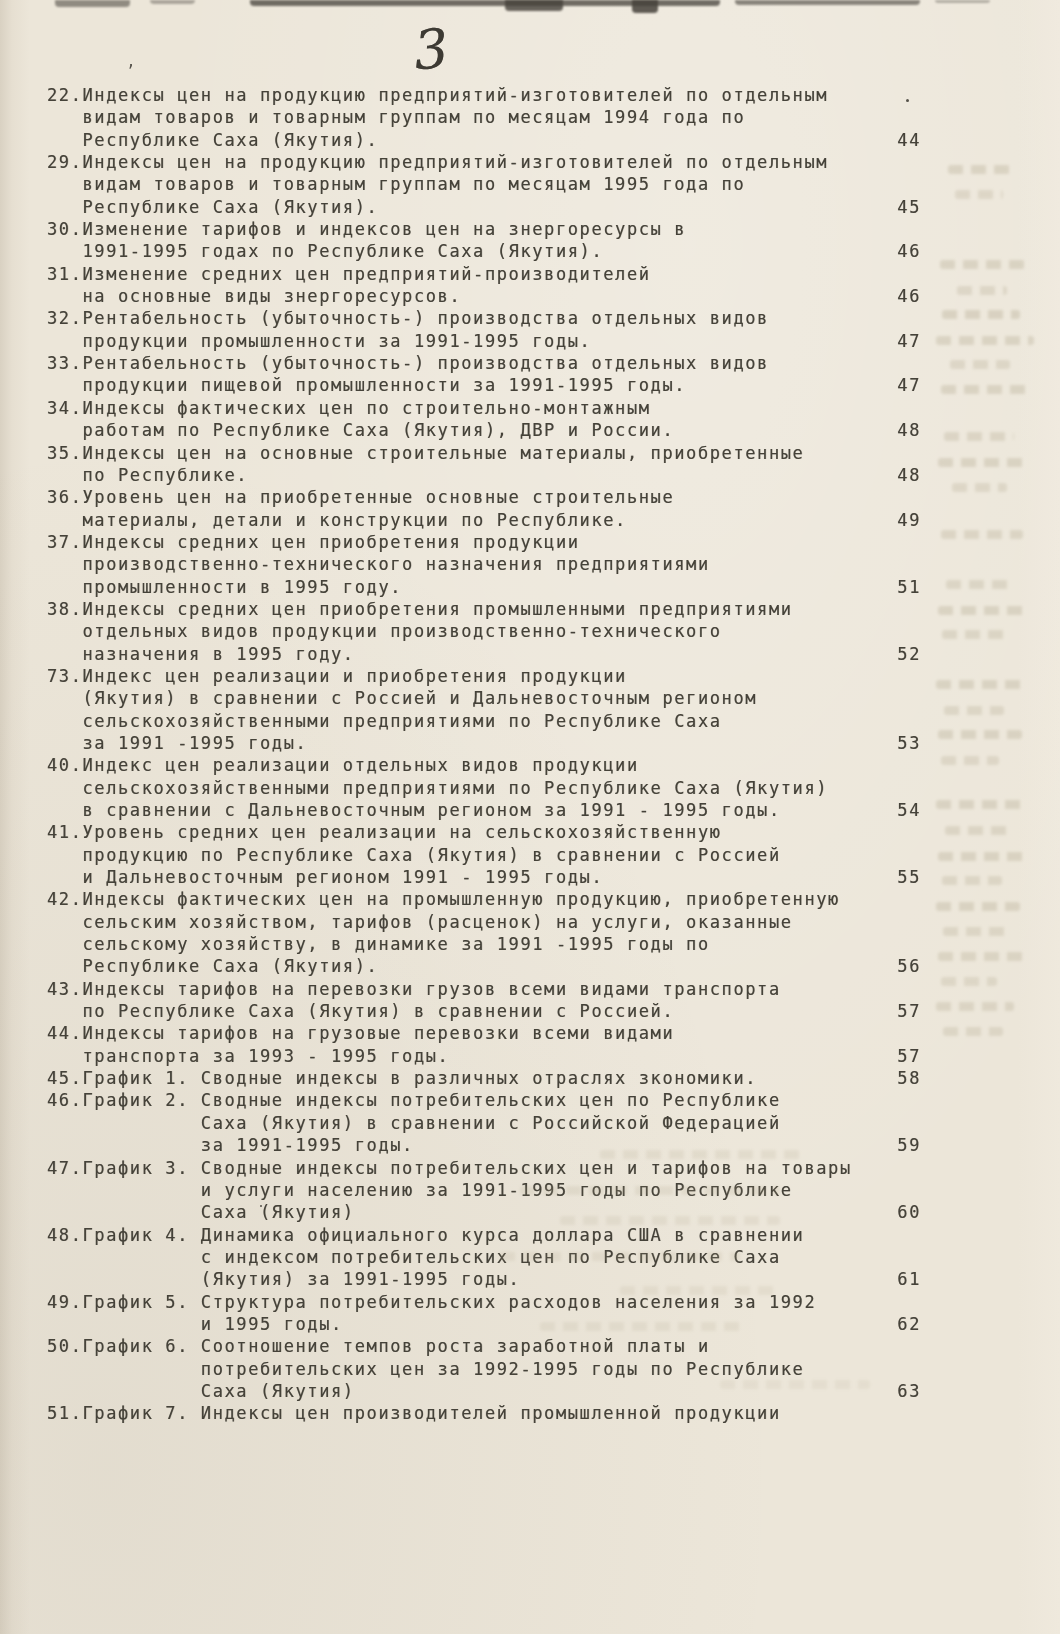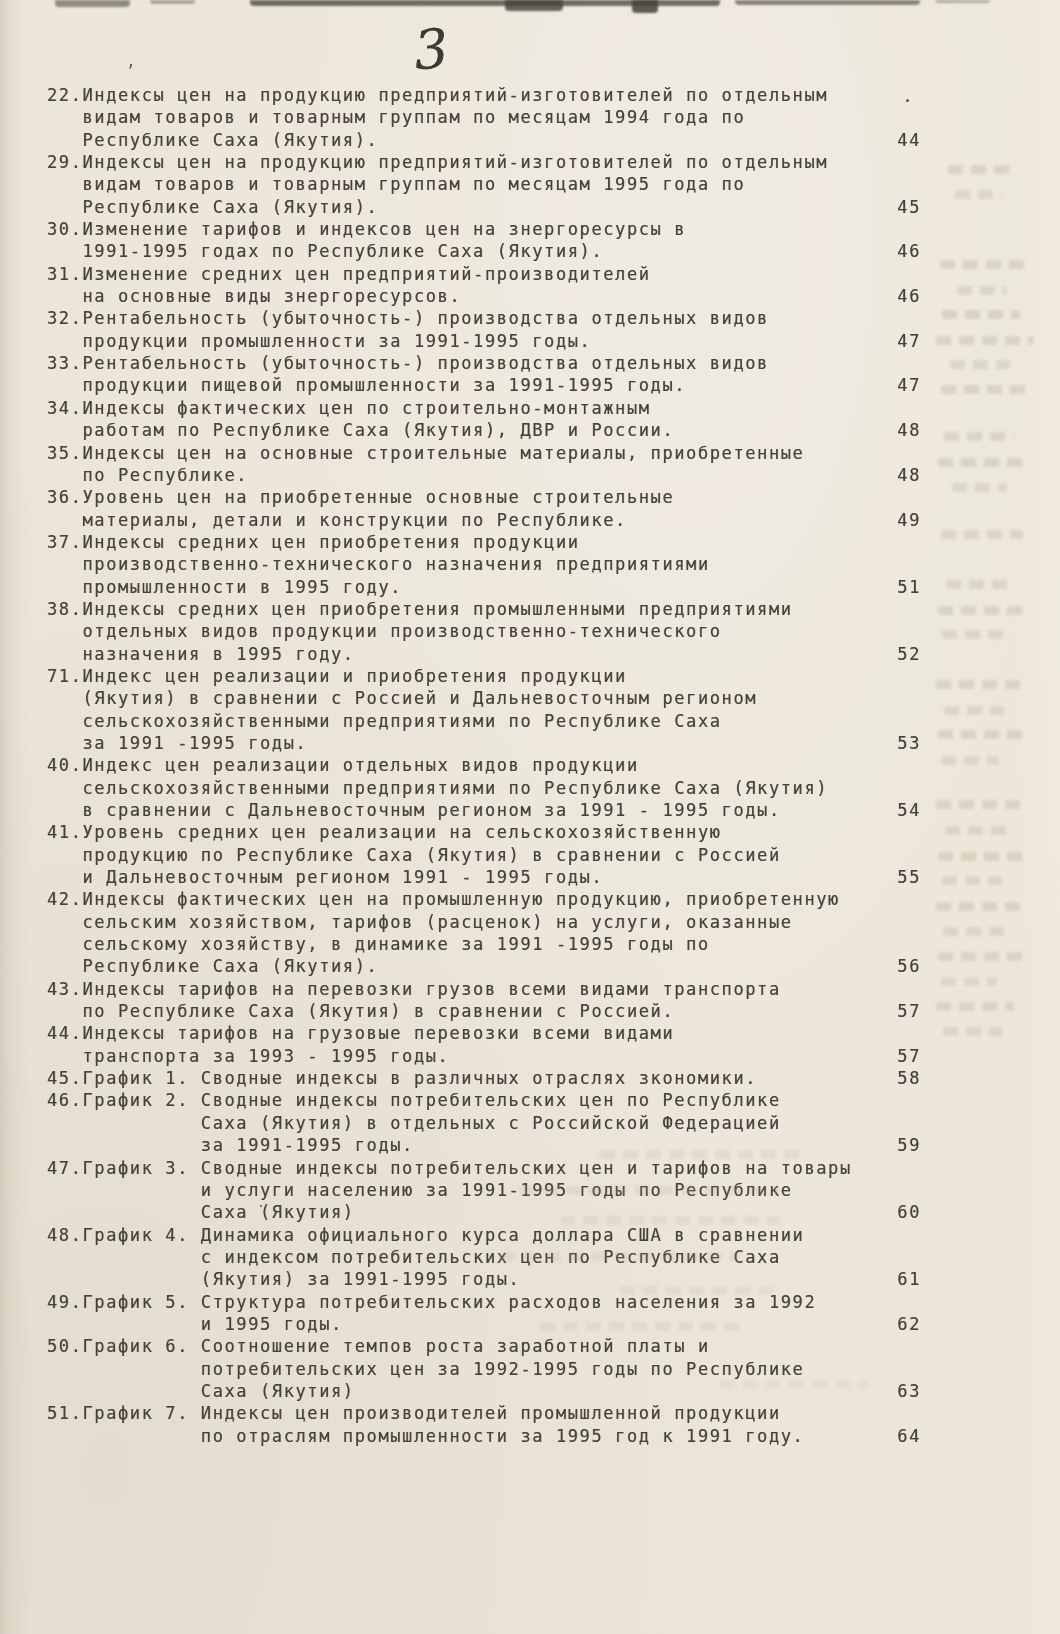--- a/index.html
+++ b/index.html
@@ -144,21 +144,21 @@
         <span class="t">38.Индексы средних цен приобретения промышленными предприятиями</span>
       </div>
       <div class="line">
         <span class="t">   отдельных видов продукции производственно-технического</span>
       </div>
       <div class="line">
         <span class="t">   назначения в 1995 году.</span>
         <span class="p">52</span>
       </div>
       <div class="line">
-        <span class="t">71.Индекс цен реализации и приобретения продукции</span>
+        <span class="t">73.Индекс цен реализации и приобретения продукции</span>
       </div>
       <div class="line">
         <span class="t">   (Якутия) в сравнении с Россией и Дальневосточным регионом</span>
       </div>
       <div class="line">
         <span class="t">   сельскохозяйственными предприятиями по Республике Саха</span>
       </div>
       <div class="line">
         <span class="t">   за 1991 -1995 годы.</span>
         <span class="p">53</span>
@@ -211,21 +211,21 @@
         <span class="p">57</span>
       </div>
       <div class="line">
         <span class="t">45.График 1. Сводные индексы в различных отраслях зкономики.</span>
         <span class="p">58</span>
       </div>
       <div class="line">
         <span class="t">46.График 2. Сводные индексы потребительских цен по Республике</span>
       </div>
       <div class="line">
-        <span class="t">             Саха (Якутия) в отдельных с Российской Федерацией</span>
+        <span class="t">             Саха (Якутия) в сравнении с Российской Федерацией</span>
       </div>
       <div class="line">
         <span class="t">             за 1991-1995 годы.</span>
         <span class="p">59</span>
       </div>
       <div class="line">
         <span class="t">47.График 3. Сводные индексы потребительских цен и тарифов на товары</span>
       </div>
       <div class="line">
         <span class="t">             и услуги населению за 1991-1995 годы по Республике</span>
@@ -256,24 +256,20 @@
       </div>
       <div class="line">
         <span class="t">             потребительских цен за 1992-1995 годы по Республике</span>
       </div>
       <div class="line">
         <span class="t">             Саха (Якутия)</span>
         <span class="p">63</span>
       </div>
       <div class="line">
         <span class="t">51.График 7. Индексы цен производителей промышленной продукции</span>
-      </div>
-      <div class="line">
-        <span class="t">             по отраслям промышленности за 1995 год к 1991 году.</span>
-        <span class="p">64</span>
       </div>
     </div>
 
   <div id="bleed">
       <div class="smudge" style="left: 948px; top: 165px; width: 62px; opacity: 0.3;"></div>
       <div class="smudge" style="left: 955px; top: 190px; width: 48px; opacity: 0.25;"></div>
       <div class="smudge" style="left: 940px; top: 260px; width: 85px; opacity: 0.3;"></div>
       <div class="smudge" style="left: 957px; top: 286px; width: 50px; opacity: 0.26;"></div>
       <div class="smudge" style="left: 942px; top: 310px; width: 78px; opacity: 0.32;"></div>
       <div class="smudge" style="left: 936px; top: 336px; width: 98px; opacity: 0.3;"></div>

